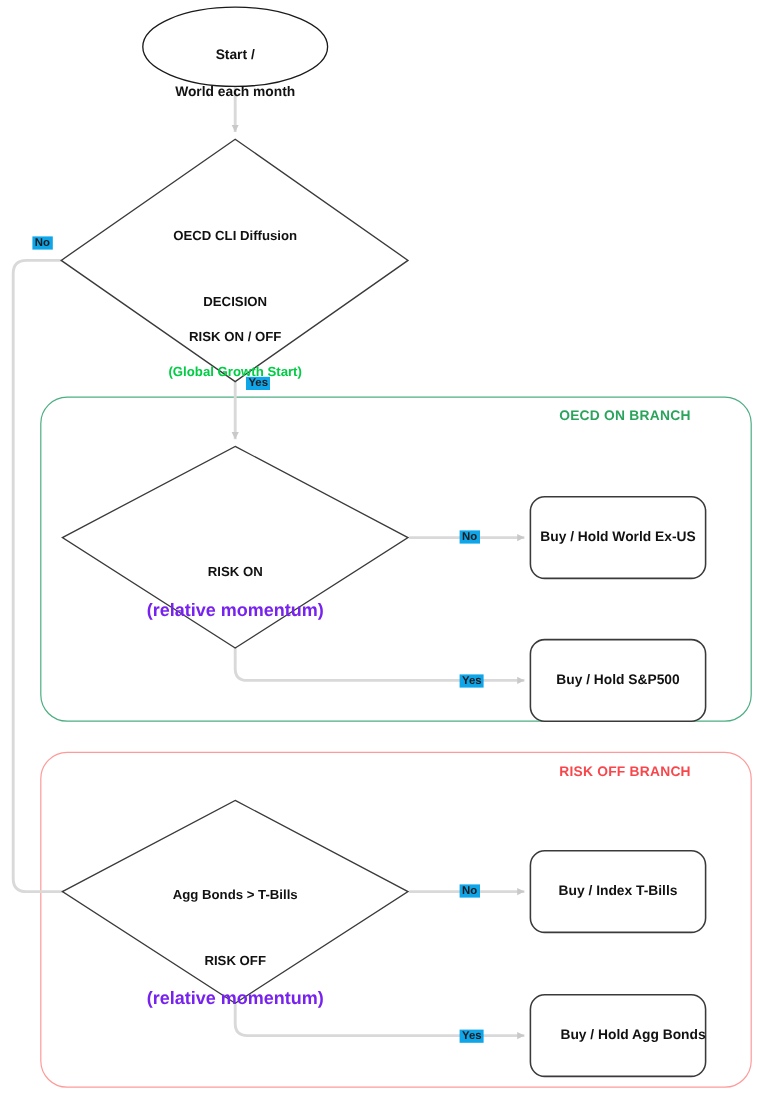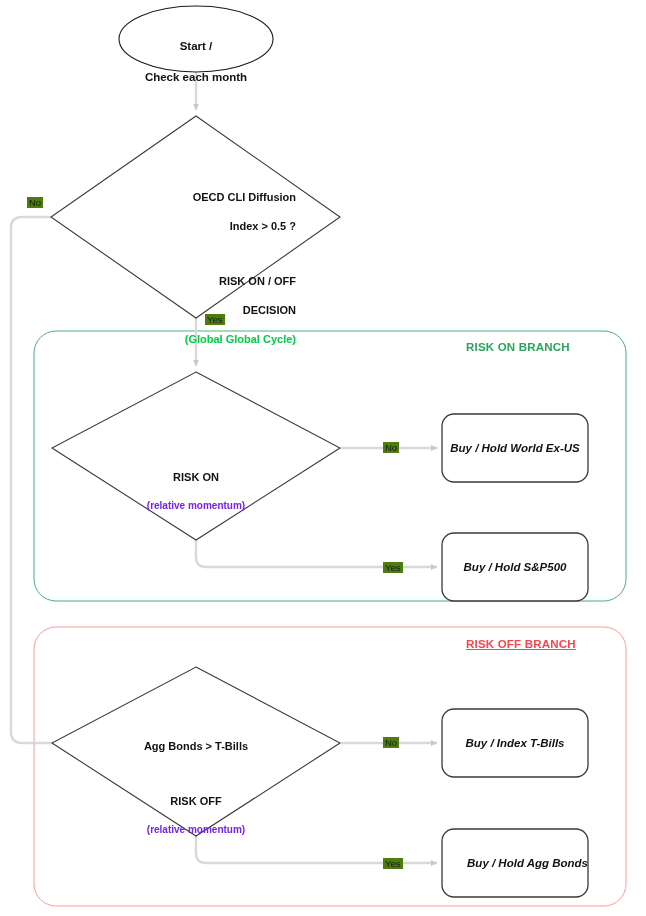--- a/index.html
+++ b/index.html
@@ -41,47 +41,46 @@
   .lbl-diamond-main {
     font-size: 11px;
   }
   .lbl-accent-green {
     color: #00cc44;
     font-size: 11px;
     font-weight: bold;
   }
   .lbl-accent-purple {
     color: #7722ee;
-    font-size: 10px;
+    font-size: 15px;
     font-weight: bold;
   }
   .lbl-box {
     font-size: 11.5px;
-    font-style: italic;
   }
   .edge-label {
     position: absolute;
     font-family: "Liberation Sans", sans-serif;
-    font-weight: normal;
+    font-weight: bold;
     font-size: 9.5px;
     color: #1a1a1a;
-    background: #4d7c0f;
+    background: #0ea5e9;
     padding: 0 2px;
     white-space: nowrap;
   }
   .branch-title {
     position: absolute;
     font-family: "Liberation Sans", sans-serif;
     font-weight: bold;
     font-size: 11.5px;
     letter-spacing: 0.2px;
     white-space: nowrap;
   }
   .branch-title.green { color: #2aa45c; }
-  .branch-title.red   { color: #f9464b; text-decoration: underline; }
+  .branch-title.red   { color: #f9464b; }
 </style>
 </head>
 <body>
 
 <div id="canvas">
 
   <svg id="svg-layer" viewBox="0 0 646 916">
     <defs>
       <marker id="arrow-gray" markerWidth="7" markerHeight="7" refX="6" refY="3" orient="auto" markerUnits="userSpaceOnUse">
         <path d="M0,0 L6,3 L0,6 z" fill="#c9c9c9"></path>
@@ -115,36 +114,35 @@
     <polygon points="196,667 340,743 196,836 52,743" fill="#ffffff" stroke="#3a3a3a" stroke-width="1.1"></polygon>
 
     <rect x="442" y="414" width="146" height="68" rx="12" ry="12" fill="#ffffff" stroke="#3a3a3a" stroke-width="1.3"></rect>
     <rect x="442" y="533" width="146" height="68" rx="12" ry="12" fill="#ffffff" stroke="#3a3a3a" stroke-width="1.3"></rect>
     <rect x="442" y="709" width="146" height="68" rx="12" ry="12" fill="#ffffff" stroke="#3a3a3a" stroke-width="1.3"></rect>
     <rect x="442" y="829" width="146" height="68" rx="12" ry="12" fill="#ffffff" stroke="#3a3a3a" stroke-width="1.3"></rect>
   </svg>
 
   <div class="node-label lbl-start" style="left:116px; top:24px; width:160px;">
     <div>Start /</div>
-    <div>Check each month</div>
+    <div>World each month</div>
   </div>
 
-  <div class="node-label lbl-diamond-main" style="left:96px; top:175px; width:200px;text-align:right;">
+  <div class="node-label lbl-diamond-main" style="left:96px; top:175px; width:200px;">
     <div>OECD CLI Diffusion</div>
-    <div>Index &gt; 0.5 ?</div>
     <div style="height:12px;"></div>
+    <div>DECISION</div>
     <div>RISK ON / OFF</div>
-    <div>DECISION</div>
-    <div class="lbl-accent-green">(Global Global Cycle)</div>
+    <div class="lbl-accent-green">(Global Growth Start)</div>
   </div>
 
   <div class="edge-label" style="left:27px; top:197px;">No</div>
   <div class="edge-label" style="left:205px; top:314px;">Yes</div>
 
-  <div class="branch-title green" style="left:466px; top:341px;">RISK ON BRANCH</div>
+  <div class="branch-title green" style="left:466px; top:341px;">OECD ON BRANCH</div>
 
   <div class="node-label lbl-diamond-main" style="left:76px; top:429px; width:240px;">
     <div style="height:12px;"></div>
     <div>RISK ON</div>
     <div class="lbl-accent-purple">(relative momentum)</div>
   </div>
 
   <div class="edge-label" style="left:383px; top:442px;">No</div>
   <div class="edge-label" style="left:383px; top:562px;">Yes</div>
 

